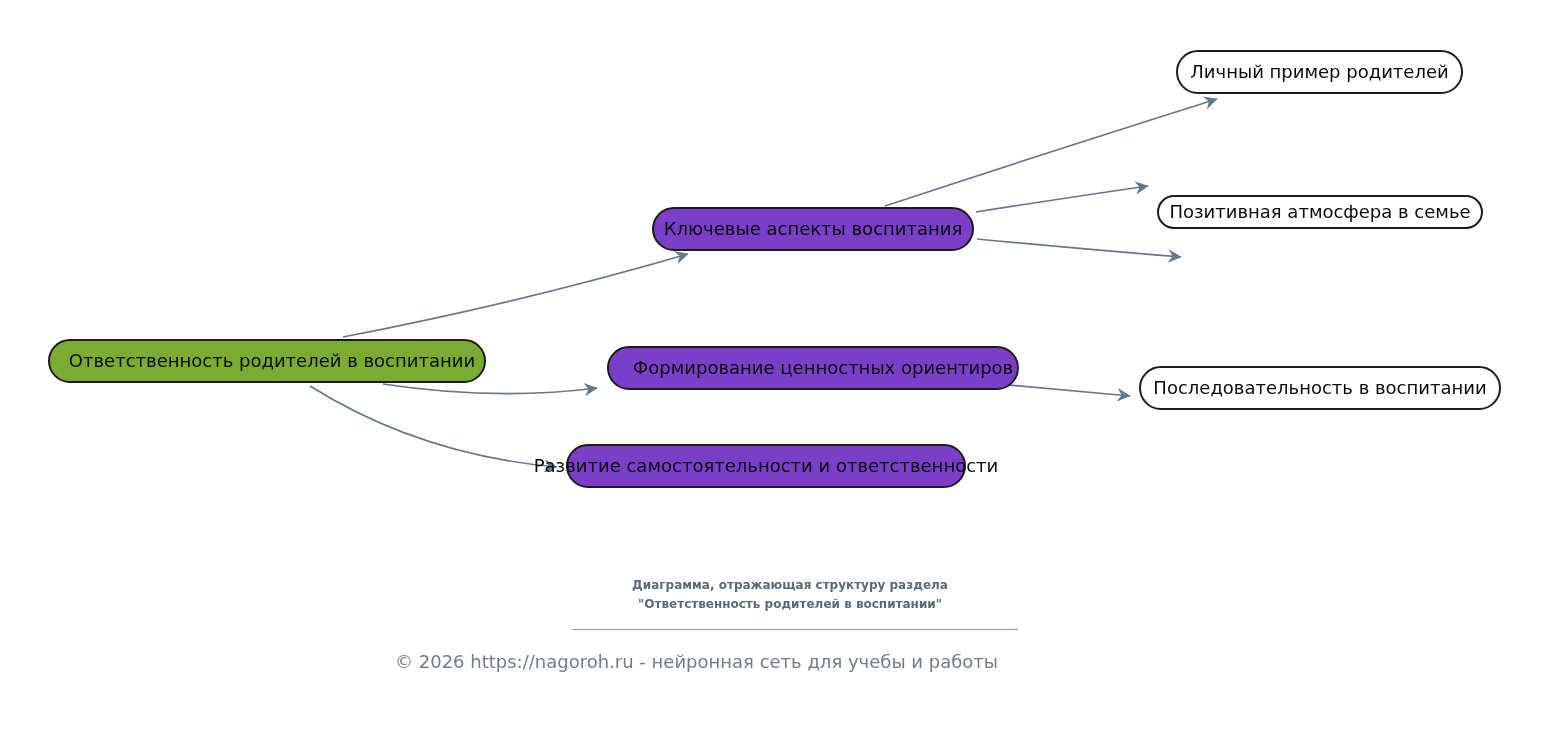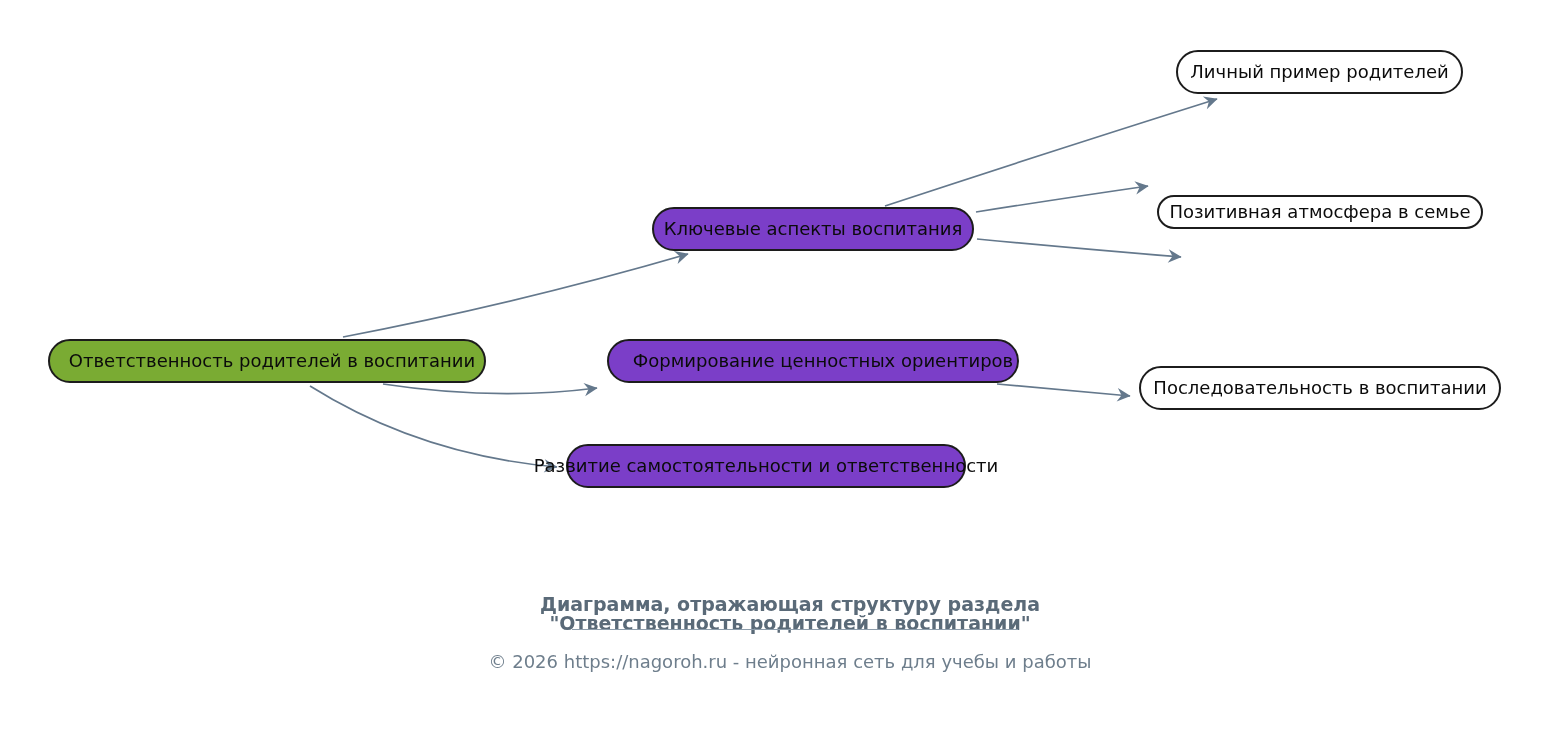--- a/index.html
+++ b/index.html
@@ -17,41 +17,39 @@
     box-sizing:border-box;
     border:2px solid #1c1c1c;
     border-radius:22px;
     font-size:18px;
     color:#0b0b0b;
     white-space:nowrap;
     line-height:1;
   }
   .node-root   {left:48px;  top:339px; width:438px; height:44px;}
   .node-b1     {left:652px; top:207px; width:322px; height:44px;}
-  .node-b2     {left:607px; top:339px; width:412px; height:44px;padding-left:20px;}
+  .node-b2     {left:607px; top:346px; width:412px; height:44px;padding-left:20px;}
   .node-b3     {left:566px; top:444px; width:400px; height:44px;}
   .node-l1     {left:1176px;top:50px;  width:287px; height:44px;}
   .node-l2     {left:1157px;top:155px; width:326px; height:34px;margin-top:40px;}
   .node-l3     {left:1155px;top:260px; width:330px; height:44px;}
   .node-l4     {left:1139px;top:366px; width:362px; height:44px;}
   .leaf{background:#ffffff;}
   .footer-caption{
     position:absolute;left:395px;top:576px;width:790px;
     text-align:center;
-    font-size:19px;font-weight:bold;color:#5a6a78;
+    font-size:12px;font-weight:bold;color:#5a6a78;
     line-height:19px;
-    margin-top:19px;
   }
   .footer-divider{
     position:absolute;left:572px;top:629px;width:446px;height:0;
     border-top:1.5px solid #8d9dab;
   }
   .footer-copyright{
     position:absolute;left:395px;top:651px;width:790px;
-    text-align:center;
     font-size:18px;color:#6e7e8c;
   }
 </style>
 </head>
 <body>
 
 <div id="canvas">
 
   <svg id="edges" width="1549" height="747" viewBox="0 0 1549 747" fill="none">
     <defs>

